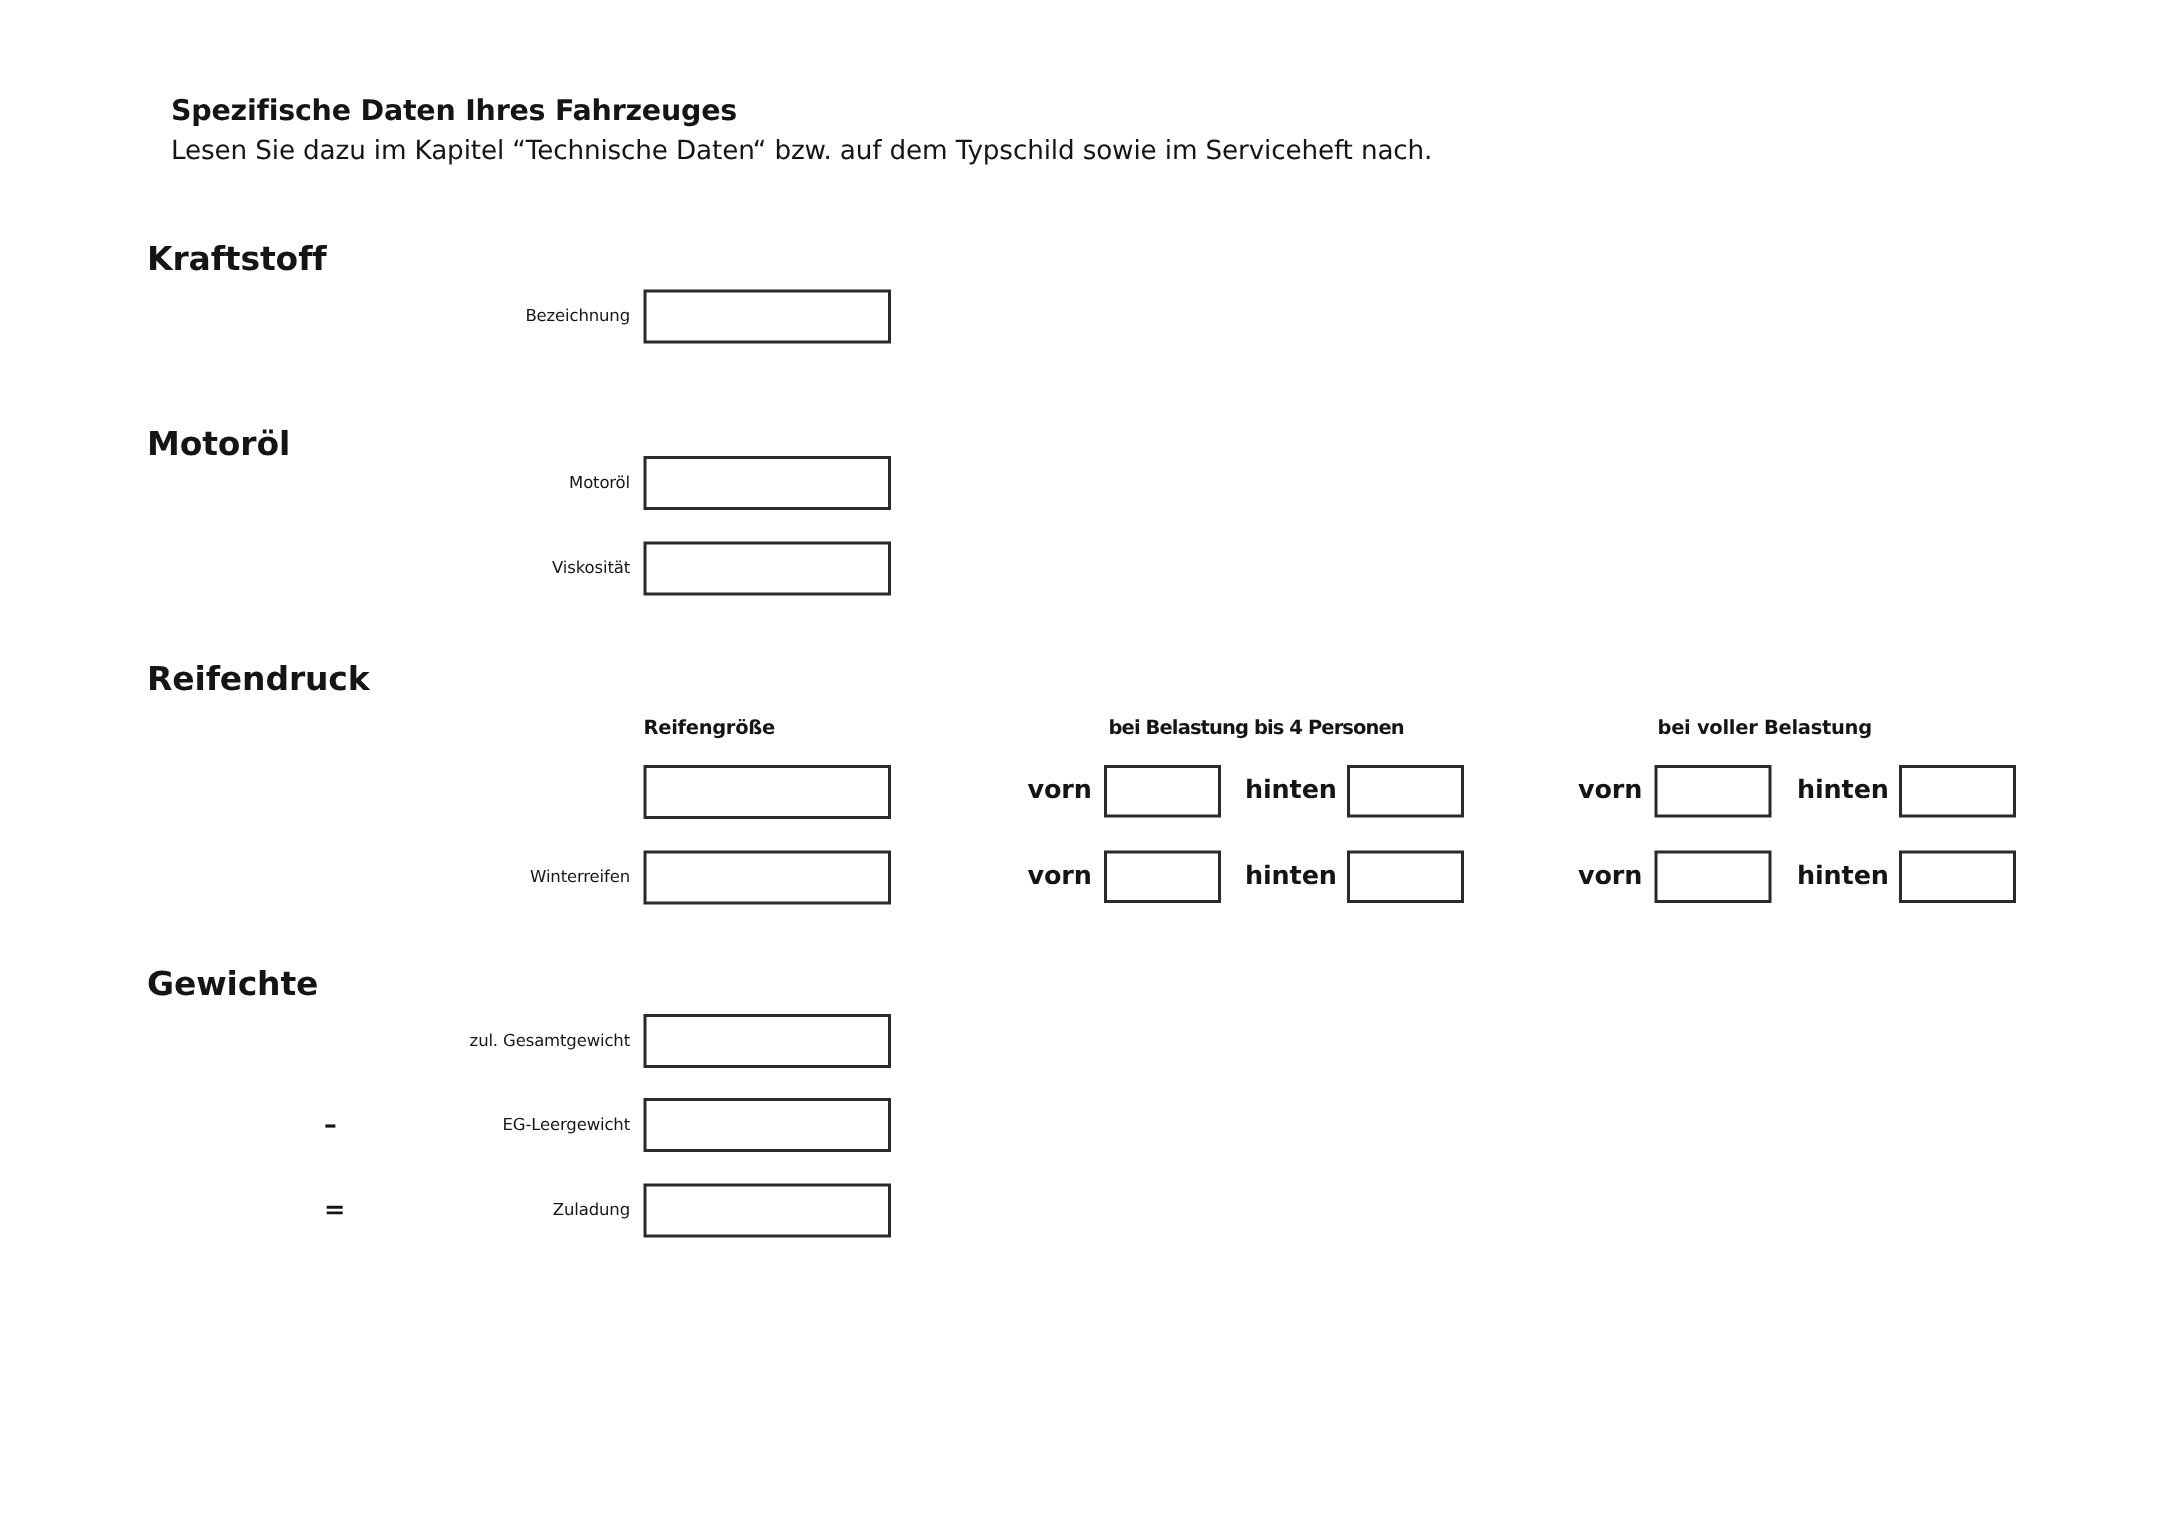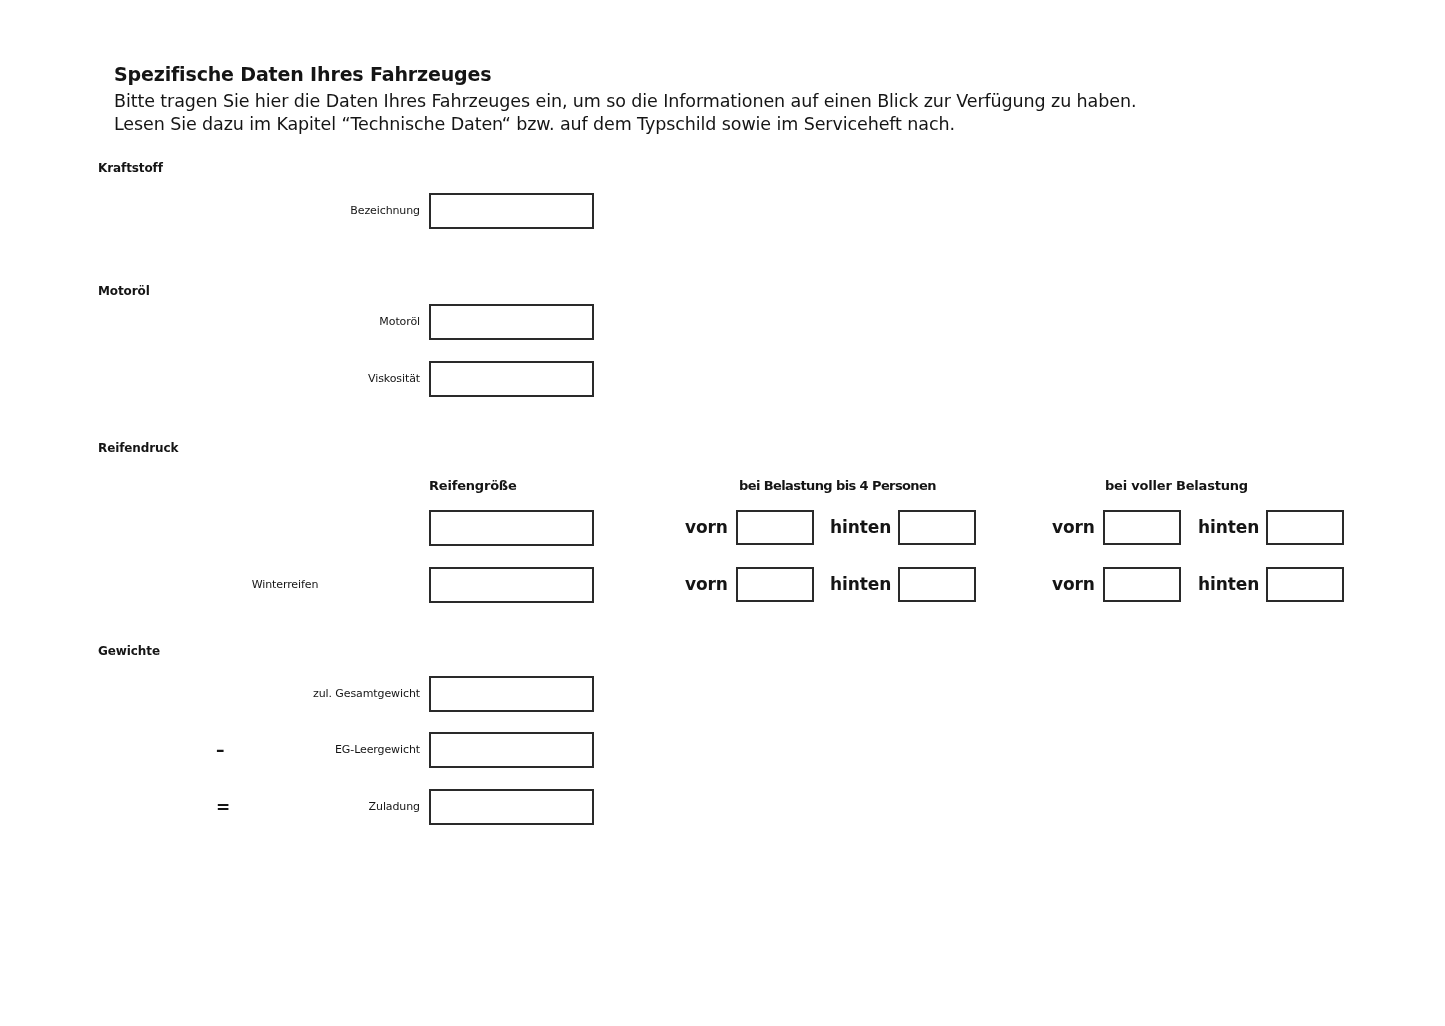--- a/index.html
+++ b/index.html
@@ -46,21 +46,21 @@
     font-weight: 400;
     line-height: 23px;
     letter-spacing: -0.1px;
     white-space: nowrap;
   }
 
   
   .section-heading {
     position: absolute;
     left: 98px;
-    font-size: 12px;
+    font-size: 22px;
     font-weight: 700;
     letter-spacing: -0.1px;
     white-space: nowrap;
   }
   #heading-kraftstoff  { top: 161px; }
   #heading-motoroel    { top: 284px; }
   #heading-reifendruck { top: 441px; }
   #heading-gewichte    { top: 644px; }
 
   .field-box {
@@ -126,21 +126,20 @@
     height: 36px;
   }
 </style>
 </head>
 <body>
 
 <div class="page">
 
   <div class="intro">
     <div class="doc-title">Spezifische Daten Ihres Fahrzeuges</div>
-    <div class="intro-line">Bitte tragen Sie hier die Daten Ihres Fahrzeuges ein, um so die Informationen auf einen Blick zur Verfügung zu haben.</div>
     <div class="intro-line">Lesen Sie dazu im Kapitel “Technische Daten“ bzw. auf dem Typschild sowie im Serviceheft nach.</div>
   </div>
 
   <div class="section-heading" id="heading-kraftstoff">Kraftstoff</div>
 
   <div class="lblcol" style="top:193px;">Bezeichnung</div>
   <div class="boxcol" style="top:193px;">
     <div class="field-box wide"></div>
   </div>
 
@@ -179,21 +178,21 @@
   <div class="sub-label" style="left:1052px; top:510px;">vorn</div>
   <div style="position:absolute; left:1103px; top:510px;">
     <div class="field-box small"></div>
   </div>
 
   <div class="sub-label" style="left:1198px; top:510px;">hinten</div>
   <div style="position:absolute; left:1266px; top:510px;">
     <div class="field-box small"></div>
   </div>
 
-  <div class="lblcol" style="top:567px;text-align:center;">Winterreifen</div>
+  <div class="lblcol" style="top:567px;">Winterreifen</div>
   <div class="boxcol" style="top:567px;">
     <div class="field-box wide"></div>
   </div>
 
   <div class="sub-label" style="left:685px; top:567px;">vorn</div>
   <div style="position:absolute; left:736px; top:567px;">
     <div class="field-box small"></div>
   </div>
 
   <div class="sub-label" style="left:830px; top:567px;">hinten</div>

